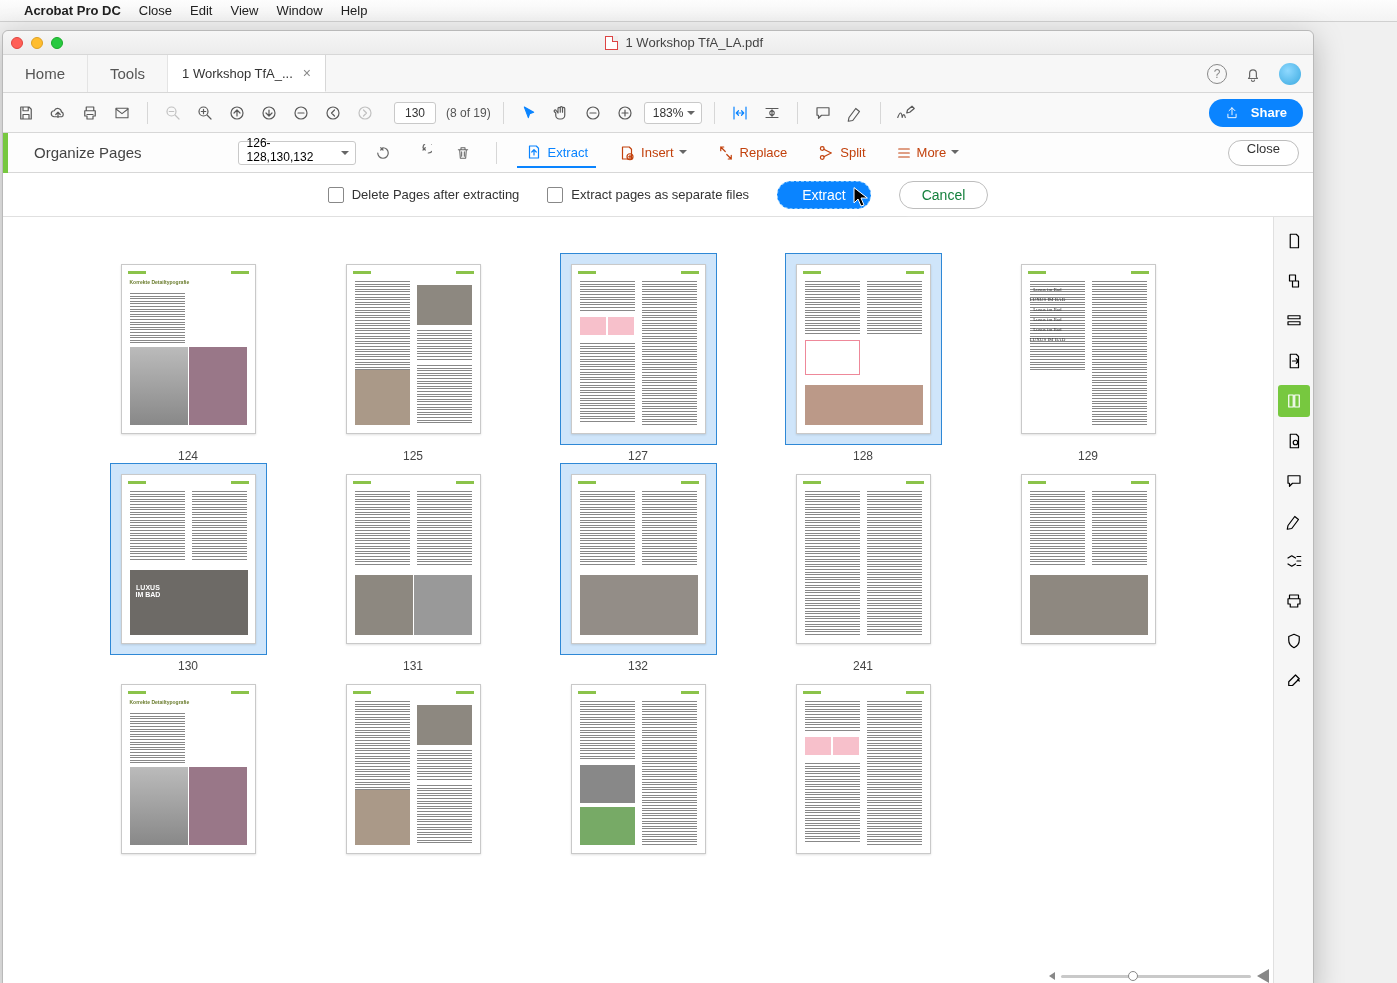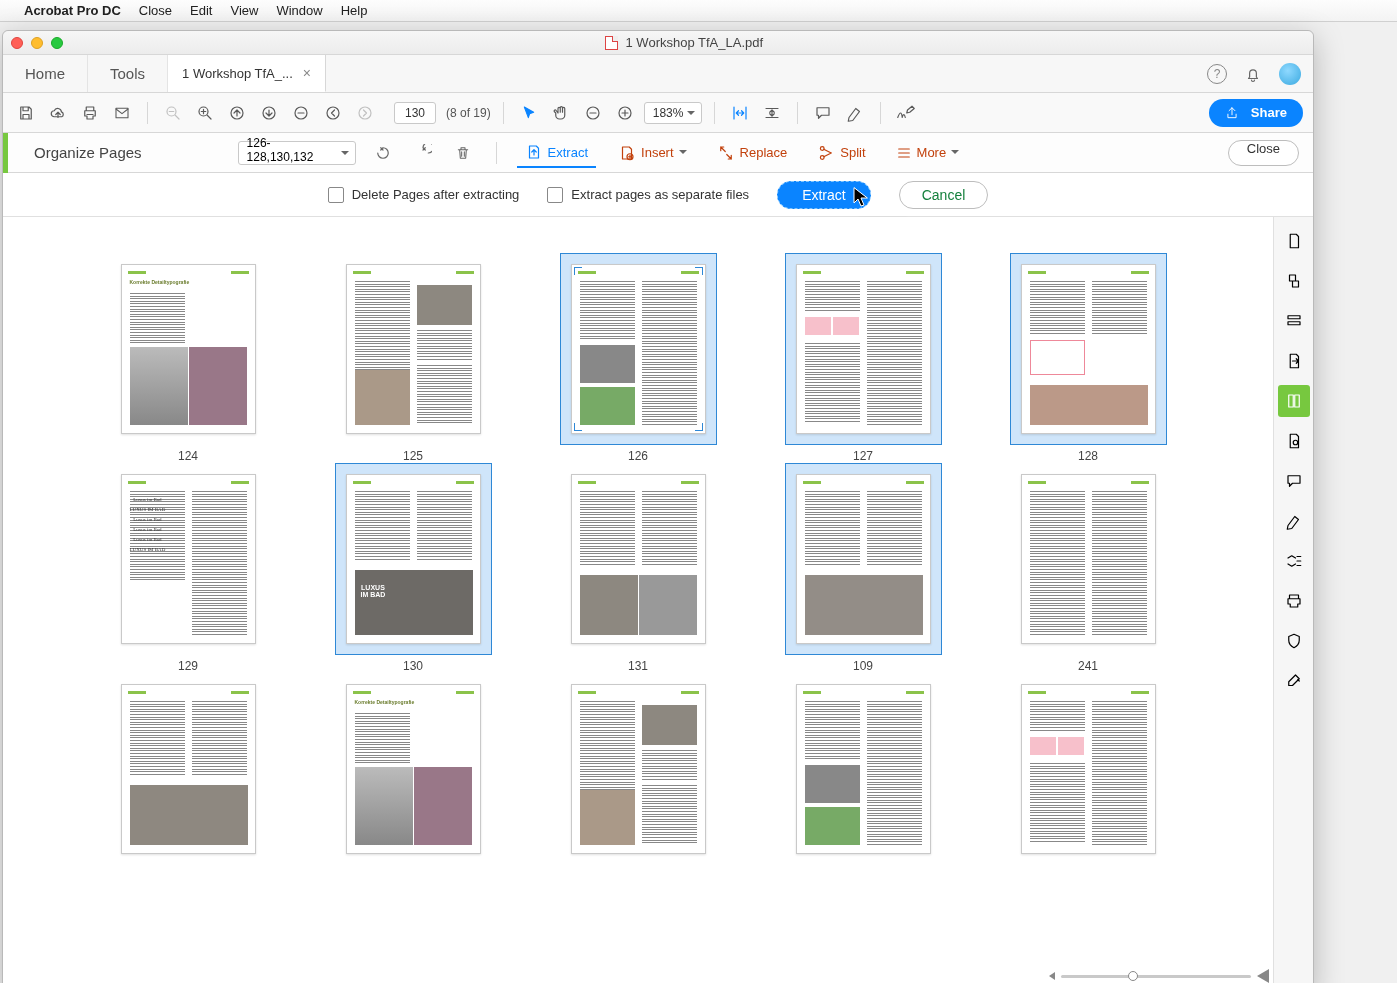--- a/index.html
+++ b/index.html
@@ -395,32 +395,20 @@
                 <span class="bar-right"></span>
        <span class="col l"></span>
        <span class="img" style="right:8px;top:20px;width:55px;height:40px;"></span>
        <span class="col r" style="top:65px;height:30px;"></span>
        <span class="img" style="left:8px;bottom:8px;width:55px;height:55px;background:#a98;"></span>
        <span class="col r" style="top:100px;height:58px;"></span>
               </div></div><div class="label">125</div></div>
           <div class="thumb-cell selected"><div class="frame"><div class="page">
                 <span class="bar-left"></span>
                 <span class="bar-right"></span>
-       <span class="col l" style="height:60px;"></span>
-       <span class="img" style="left:8px;top:80px;width:55px;height:38px;background:#888;"></span>
-       <span class="img" style="left:8px;top:122px;width:55px;height:38px;background:#7a6;"></span>
-       <span class="col r"></span>
-                <span class="crop tl"></span>
-                <span class="crop tr"></span>
-                <span class="crop bl"></span>
-                <span class="crop br"></span>
-              </div></div><div class="label">126</div></div>
-          <div class="thumb-cell selected"><div class="frame"><div class="page">
-                <span class="bar-left"></span>
-                <span class="bar-right"></span>
        <span class="col l" style="height:30px;"></span>
        <span class="pink" style="left:8px;top:52px;width:26px;height:18px;"></span>
        <span class="pink" style="left:36px;top:52px;width:26px;height:18px;"></span>
        <span class="col l" style="top:78px;height:80px;"></span>
        <span class="col r"></span>
               </div></div><div class="label">127</div></div>
           <div class="thumb-cell selected"><div class="frame"><div class="page">
                 <span class="bar-left"></span>
                 <span class="bar-right"></span>
        <span class="col l" style="height:55px;"></span>
@@ -450,21 +438,21 @@
        <span class="img" style="left:8px;bottom:8px;width:58px;height:60px;"></span>
        <span class="img" style="right:8px;bottom:8px;width:58px;height:60px;background:#999;"></span>
        <span class="col r" style="height:75px;"></span>
               </div></div><div class="label">131</div></div>
           <div class="thumb-cell selected"><div class="frame"><div class="page">
                 <span class="bar-left"></span>
                 <span class="bar-right"></span>
        <span class="col l" style="height:75px;"></span>
        <span class="img" style="left:8px;bottom:8px;width:118px;height:60px;background:#938d87;"></span>
        <span class="col r" style="height:75px;"></span>
-              </div></div><div class="label">109</div></div>
+              </div></div><div class="label">132</div></div>
           <div class="thumb-cell"><div class="frame"><div class="page">
                 <span class="bar-left"></span>
                 <span class="bar-right"></span>
        <span class="col l"></span>
                 <span class="col r"></span>
               </div></div><div class="label">241</div></div>
           <div class="thumb-cell"><div class="frame"><div class="page">
                 <span class="bar-left"></span>
                 <span class="bar-right"></span>
        <span class="col l" style="height:75px;"></span>

